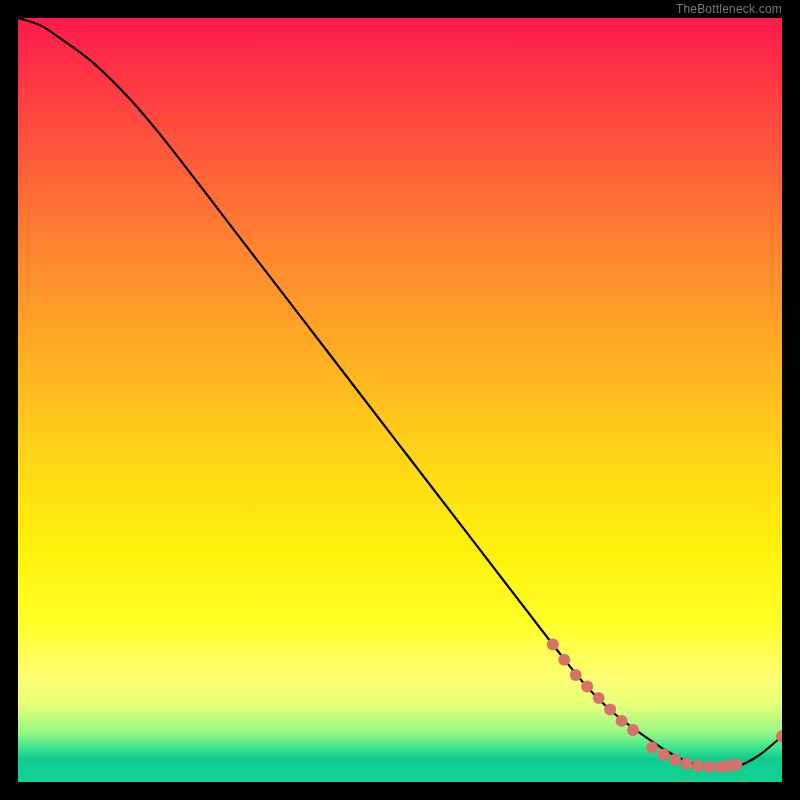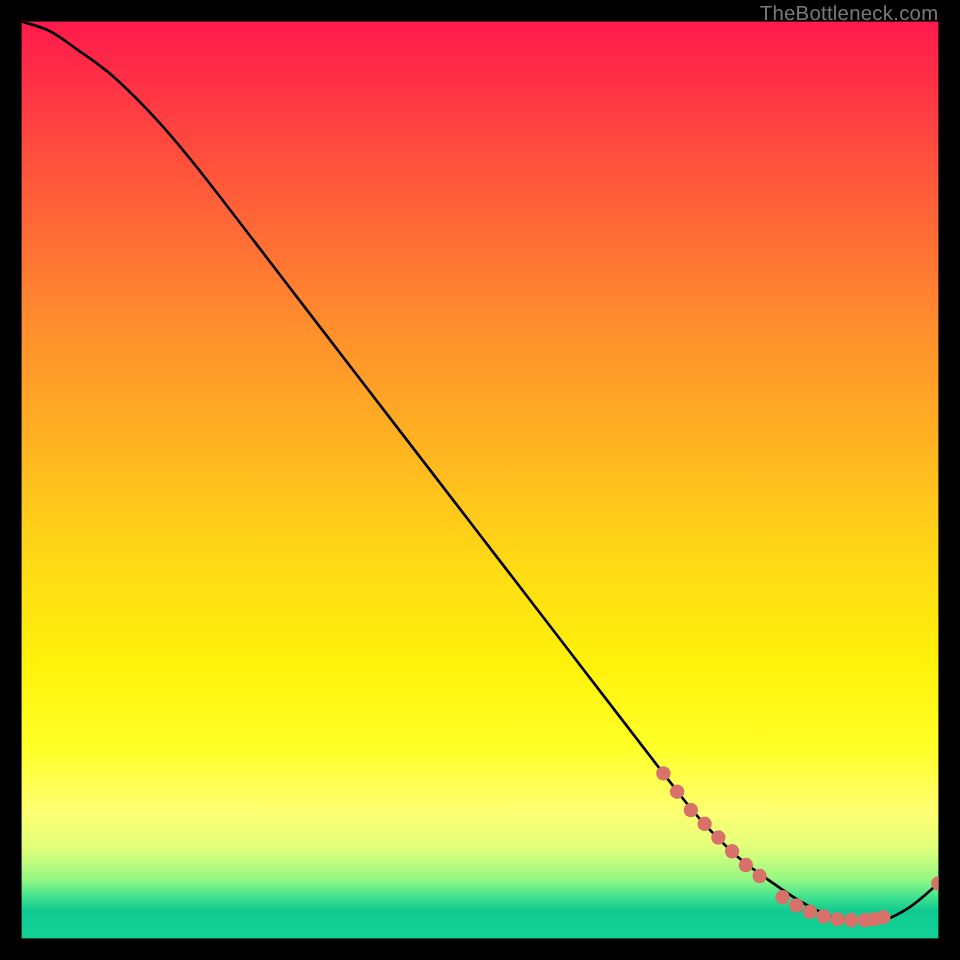--- a/index.html
+++ b/index.html
@@ -41,21 +41,21 @@
       #10c98f 97%,
       #11cf92 98%,
       #12d094 100%
     );
   }
   .attribution {
     position: absolute;
     top: 2px;
     right: 18px;
     color: #7a7a7a;
-    font-size: 17px;
+    font-size: 12px;
     letter-spacing: 0.2px;
     user-select: none;
   }
   svg.curve {
     position: absolute;
     inset: 0;
     width: 100%;
     height: 100%;
   }
 </style>

